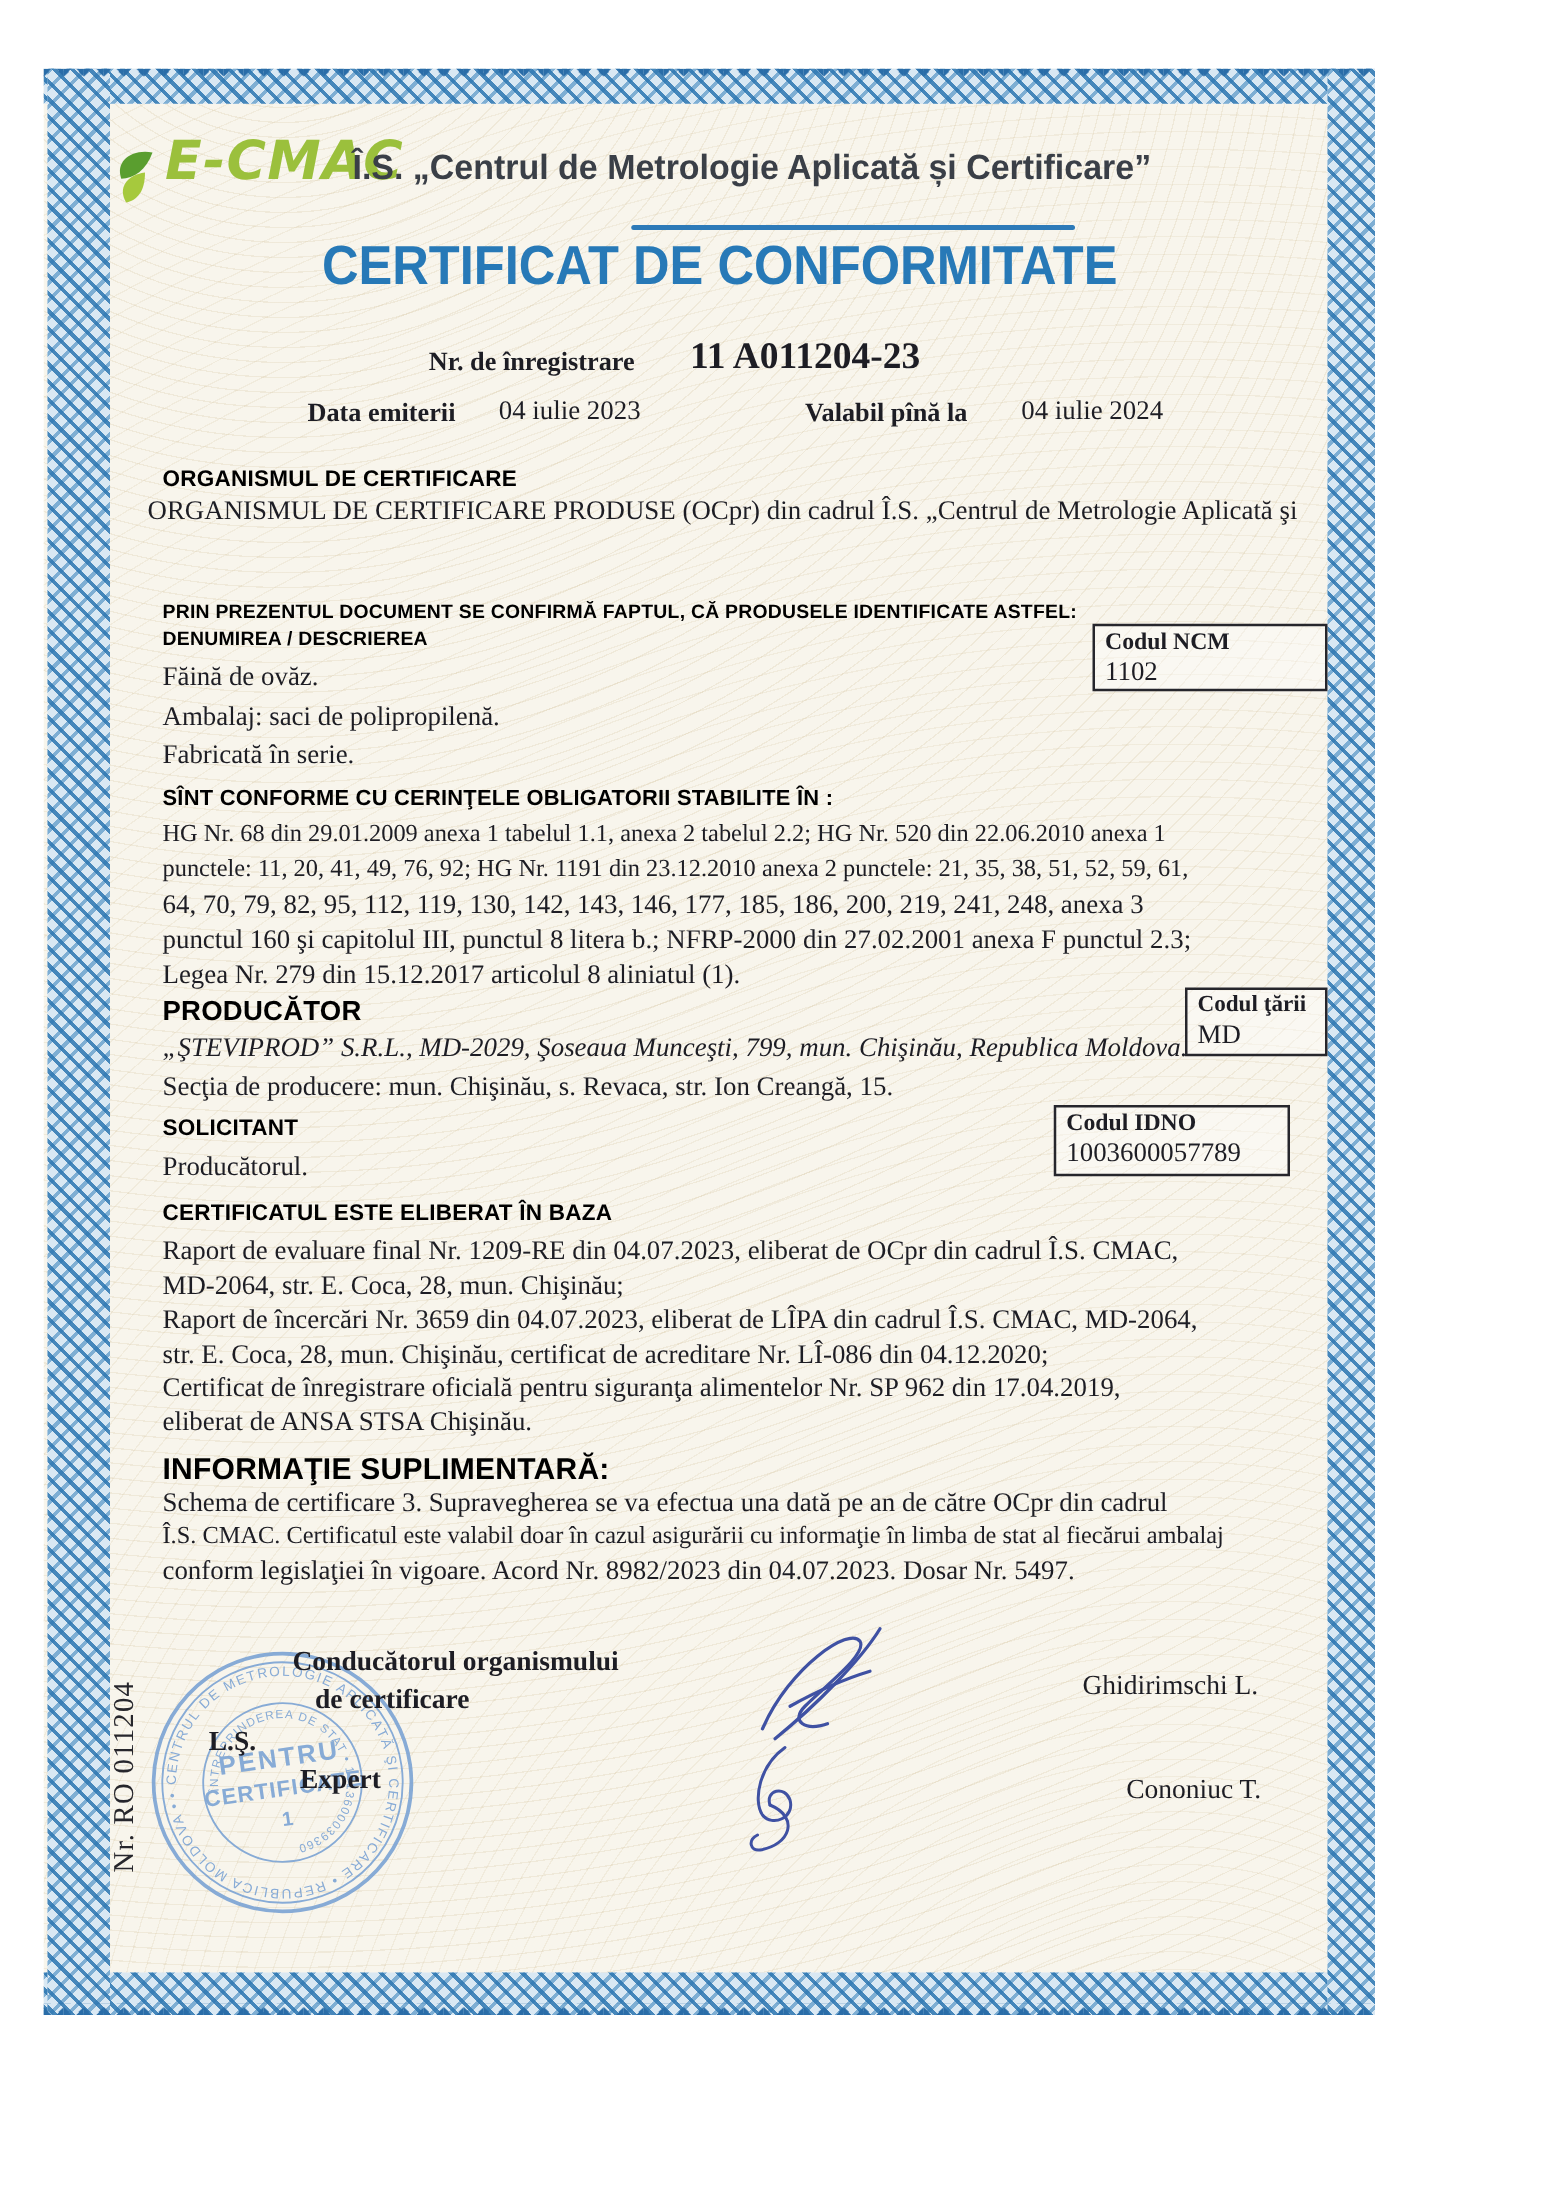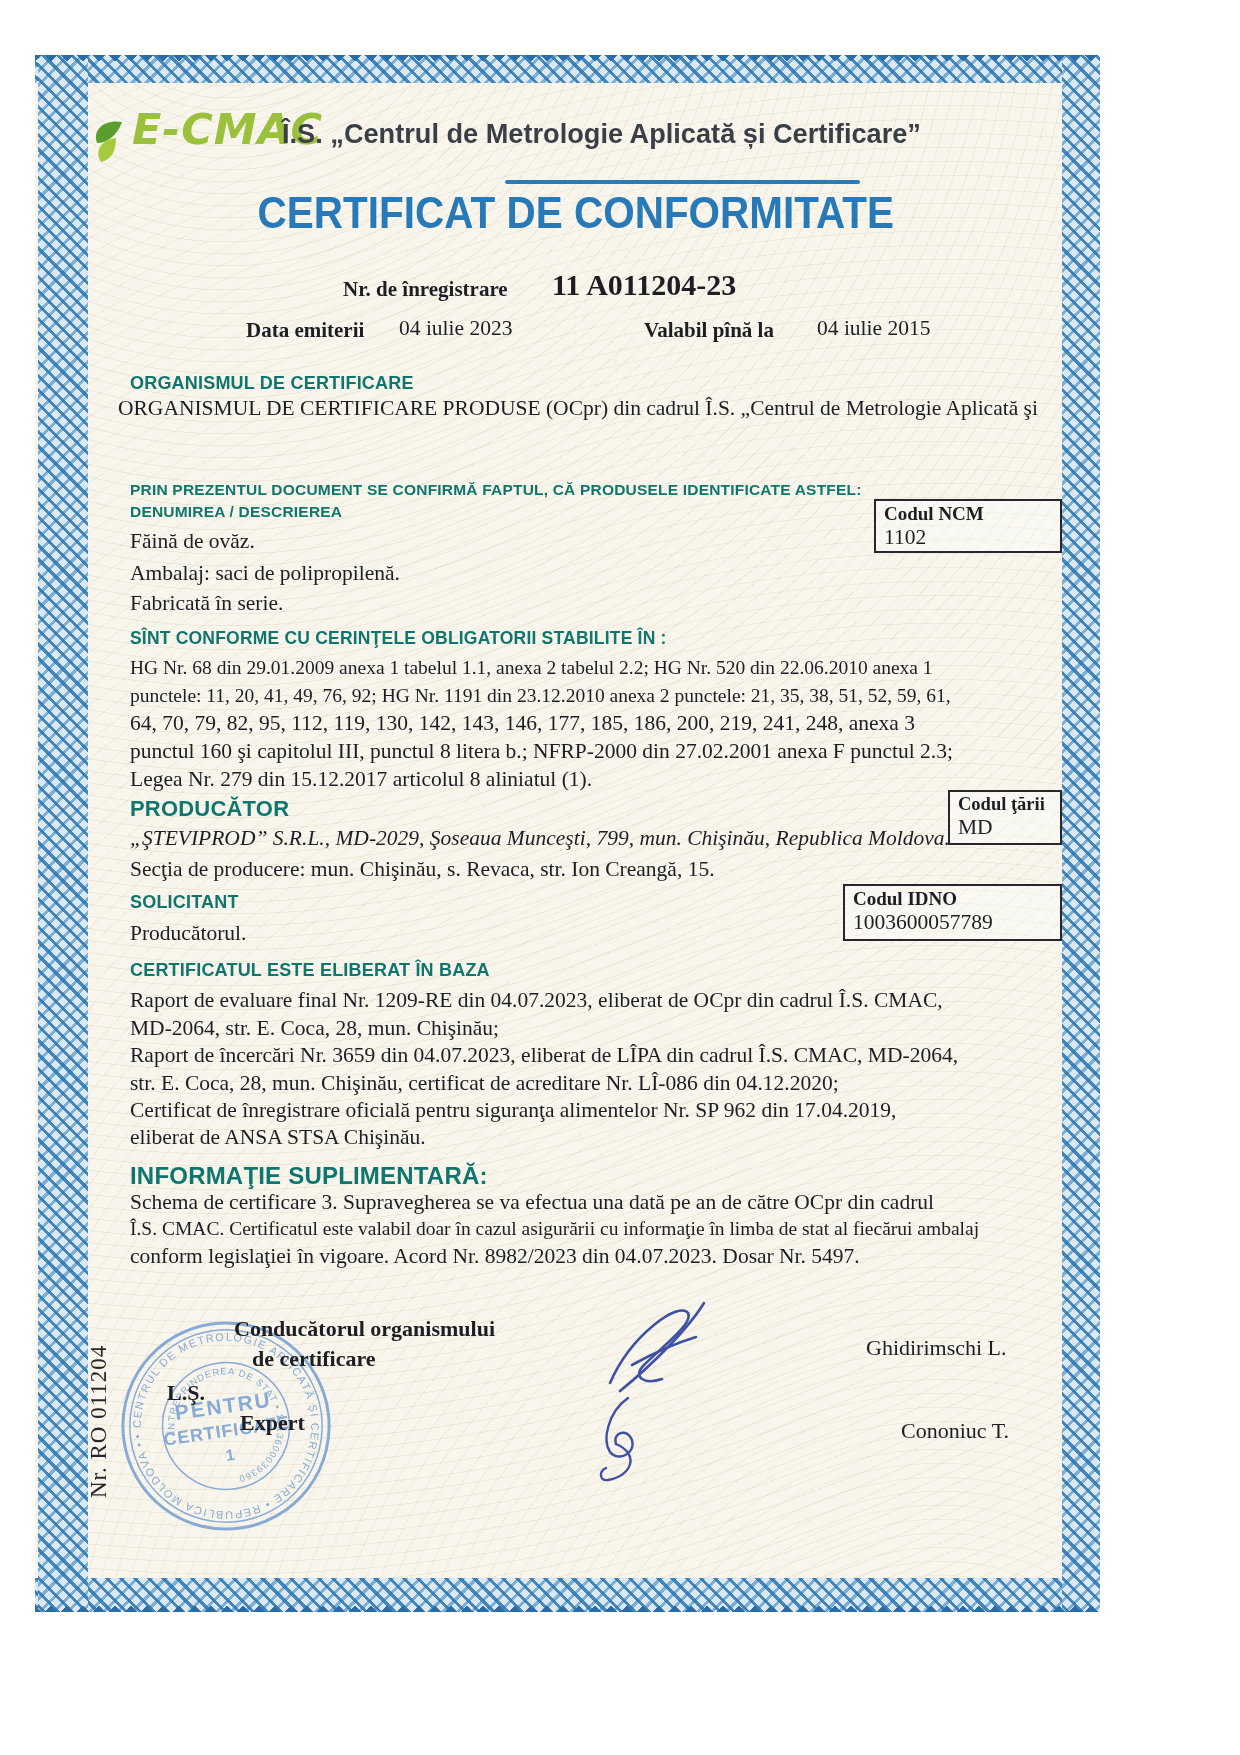--- a/index.html
+++ b/index.html
@@ -31,21 +31,21 @@
     position:absolute;height:9px;
     background-image:
       linear-gradient(135deg,#2a6da8 25%,transparent 25%),
       linear-gradient(225deg,#2a6da8 25%,transparent 25%);
     background-size:16px 9px;background-repeat:repeat-x;
   }
   .zig-top{left:35px;top:55px;width:1065px;}
   .zig-bottom{left:35px;top:1603px;width:1065px;transform:scaleY(-1);}
 
   .abs{position:absolute;white-space:nowrap;}
-  .h{font-family:"Liberation Sans",sans-serif;font-weight:bold;color:#0f766e;letter-spacing:.2px;}
+  .h{font-family:"Liberation Sans",sans-serif;font-weight:bold;color:#000000;letter-spacing:.2px;}
   .b{font-size:21.5px;color:#1d1d24;}
   .b.small{font-size:19.5px;}
   .bb{font-weight:bold;}
 
   .logo-text{font-family:"DejaVu Sans",sans-serif;font-style:italic;font-weight:bold;
     font-size:43px;color:#9bc03c;letter-spacing:1px;}
   .org-name{font-family:"Liberation Sans",sans-serif;font-weight:bold;font-size:28px;
     color:#3a3f47;transform:scaleX(.97);transform-origin:left;}
   .rule{position:absolute;background:#2d7ab8;border-radius:2px;}
   .title{font-family:"Liberation Sans",sans-serif;font-weight:bold;font-size:44px;
@@ -88,21 +88,21 @@
   <div class="abs logo-text" style="left:132px;top:104px;">E-CMAC</div>
   <div class="abs org-name" style="left:282px;top:118px;">Î.S. „Centrul de Metrologie Aplicată și Certificare”</div>
   <div class="rule" style="left:505px;top:180px;width:355px;height:4px;"></div>
   <div class="abs title" style="left:230px;top:188px;width:690px;">CERTIFICAT DE CONFORMITATE</div>
 
   <div class="abs b bb" style="left:343px;top:277px;font-size:21px;">Nr. de înregistrare</div>
   <div class="abs b bb" style="left:552px;top:268px;font-size:30px;">11 A011204-23</div>
   <div class="abs b bb" style="left:246px;top:318px;font-size:21px;">Data emiterii</div>
   <div class="abs b" style="left:399px;top:316px;">04 iulie 2023</div>
   <div class="abs b bb" style="left:644px;top:318px;font-size:21px;">Valabil pînă la</div>
-  <div class="abs b" style="left:817px;top:316px;">04 iulie 2015</div>
+  <div class="abs b" style="left:817px;top:316px;">04 iulie 2024</div>
 
   <div class="abs h" style="left:130px;top:373px;font-size:18px;">ORGANISMUL DE CERTIFICARE</div>
   <div class="abs b" style="left:118px;top:396px;">ORGANISMUL DE CERTIFICARE PRODUSE (OCpr) din cadrul Î.S. „Centrul de Metrologie Aplicată şi</div>
 
   <div class="abs h" style="left:130px;top:481px;font-size:15.5px;">PRIN  PREZENTUL DOCUMENT SE CONFIRMĂ FAPTUL, CĂ PRODUSELE IDENTIFICATE ASTFEL:</div>
   <div class="abs h" style="left:130px;top:503px;font-size:15.5px;">DENUMIREA / DESCRIEREA</div>
   <div class="codebox" style="left:874px;top:499px;width:188px;height:54px;">
     <div class="lbl">Codul NCM</div>
     <div class="val">1102</div>
   </div>
@@ -119,21 +119,21 @@
 
   <div class="abs h" style="left:130px;top:796px;font-size:22px;">PRODUCĂTOR</div>
   <div class="codebox" style="left:948px;top:790px;width:114px;height:55px;">
     <div class="lbl" style="font-size:18.5px;">Codul ţării</div>
     <div class="val">MD</div>
   </div>
   <div class="abs b" style="left:130px;top:826px;font-style:italic;">„ŞTEVIPROD” S.R.L., MD-2029, Şoseaua Munceşti, 799, mun. Chişinău, Republica Moldova.</div>
   <div class="abs b" style="left:130px;top:857px;">Secţia de producere: mun. Chişinău, s. Revaca, str. Ion Creangă, 15.</div>
 
   <div class="abs h" style="left:130px;top:892px;font-size:18px;">SOLICITANT</div>
-  <div class="codebox" style="left:843px;top:884px;width:219px;height:57px;">
+  <div class="codebox" style="left:843px;top:884px;width:189px;height:57px;">
     <div class="lbl">Codul IDNO</div>
     <div class="val">1003600057789</div>
   </div>
   <div class="abs b" style="left:130px;top:921px;">Producătorul.</div>
 
   <div class="abs h" style="left:130px;top:960px;font-size:18px;">CERTIFICATUL ESTE ELIBERAT ÎN BAZA</div>
   <div class="abs b" style="left:130px;top:988px;">Raport de evaluare final Nr. 1209-RE din 04.07.2023, eliberat de OCpr din cadrul Î.S. CMAC,</div>
   <div class="abs b" style="left:130px;top:1016px;">MD-2064, str. E. Coca, 28, mun. Chişinău;</div>
   <div class="abs b" style="left:130px;top:1043px;">Raport de încercări Nr. 3659 din 04.07.2023, eliberat de LÎPA din cadrul Î.S. CMAC, MD-2064,</div>
   <div class="abs b" style="left:130px;top:1071px;">str. E. Coca, 28, mun. Chişinău, certificat de acreditare Nr. LÎ-086 din  04.12.2020;</div>

